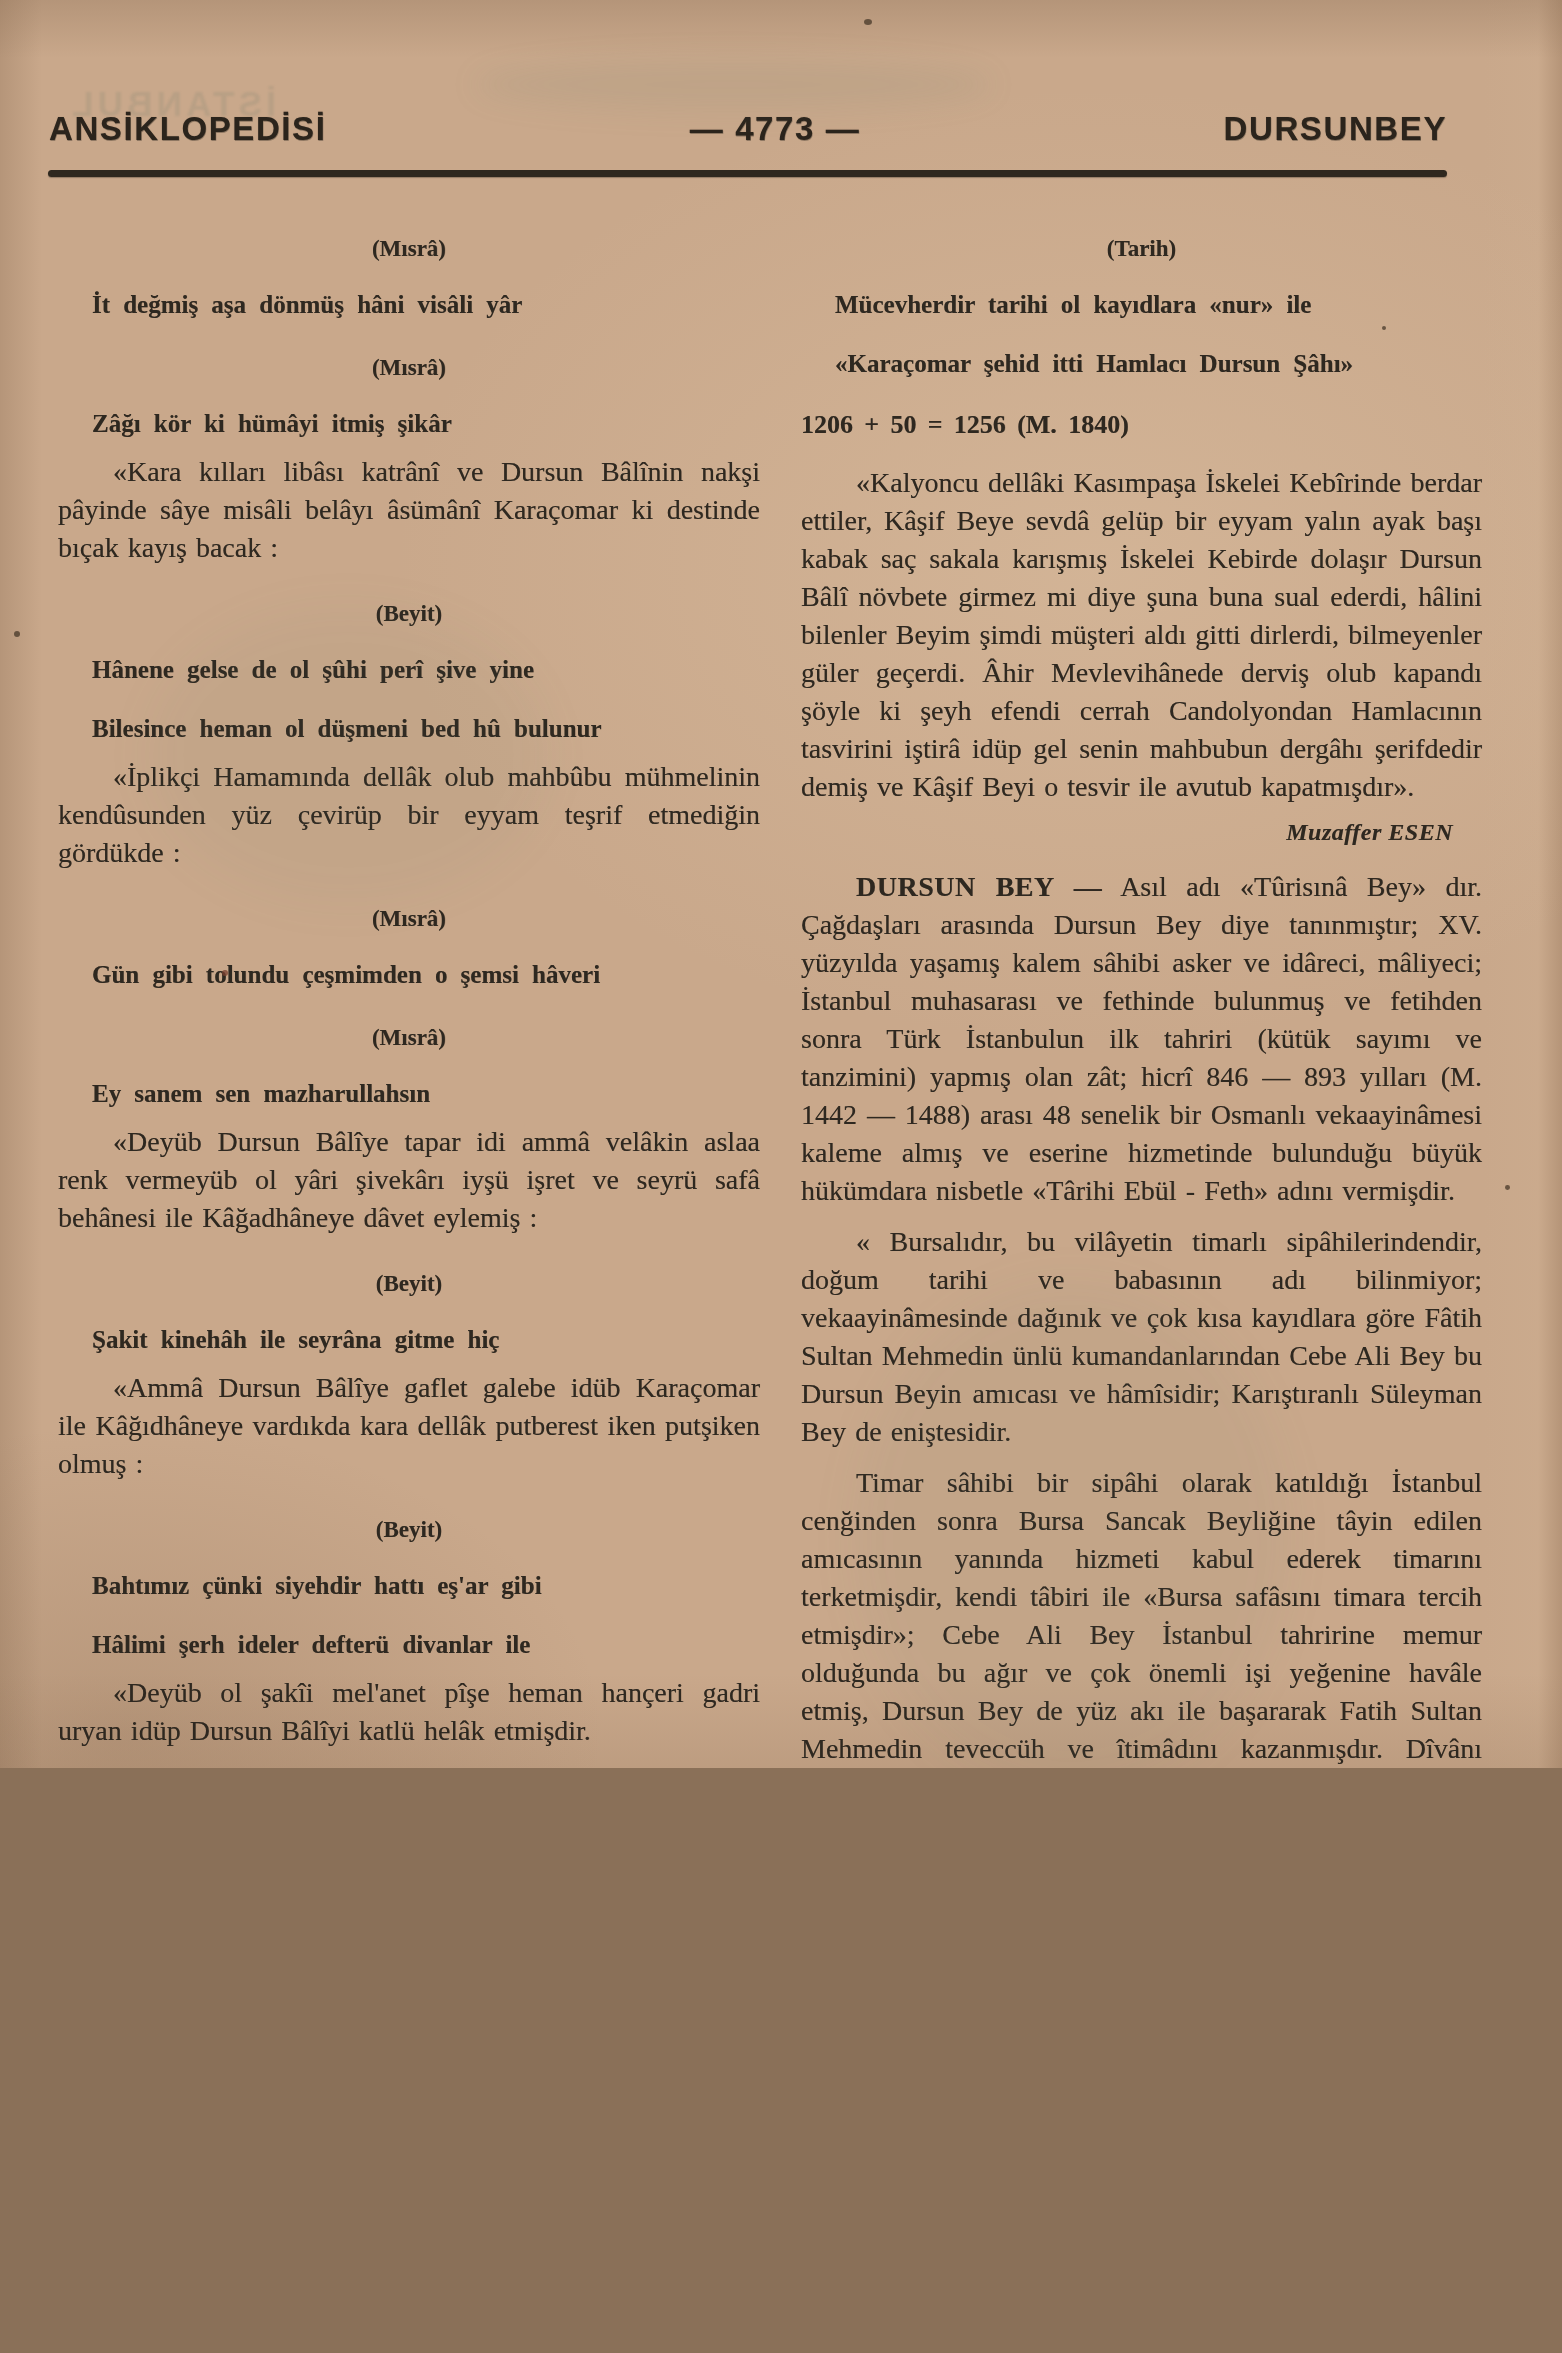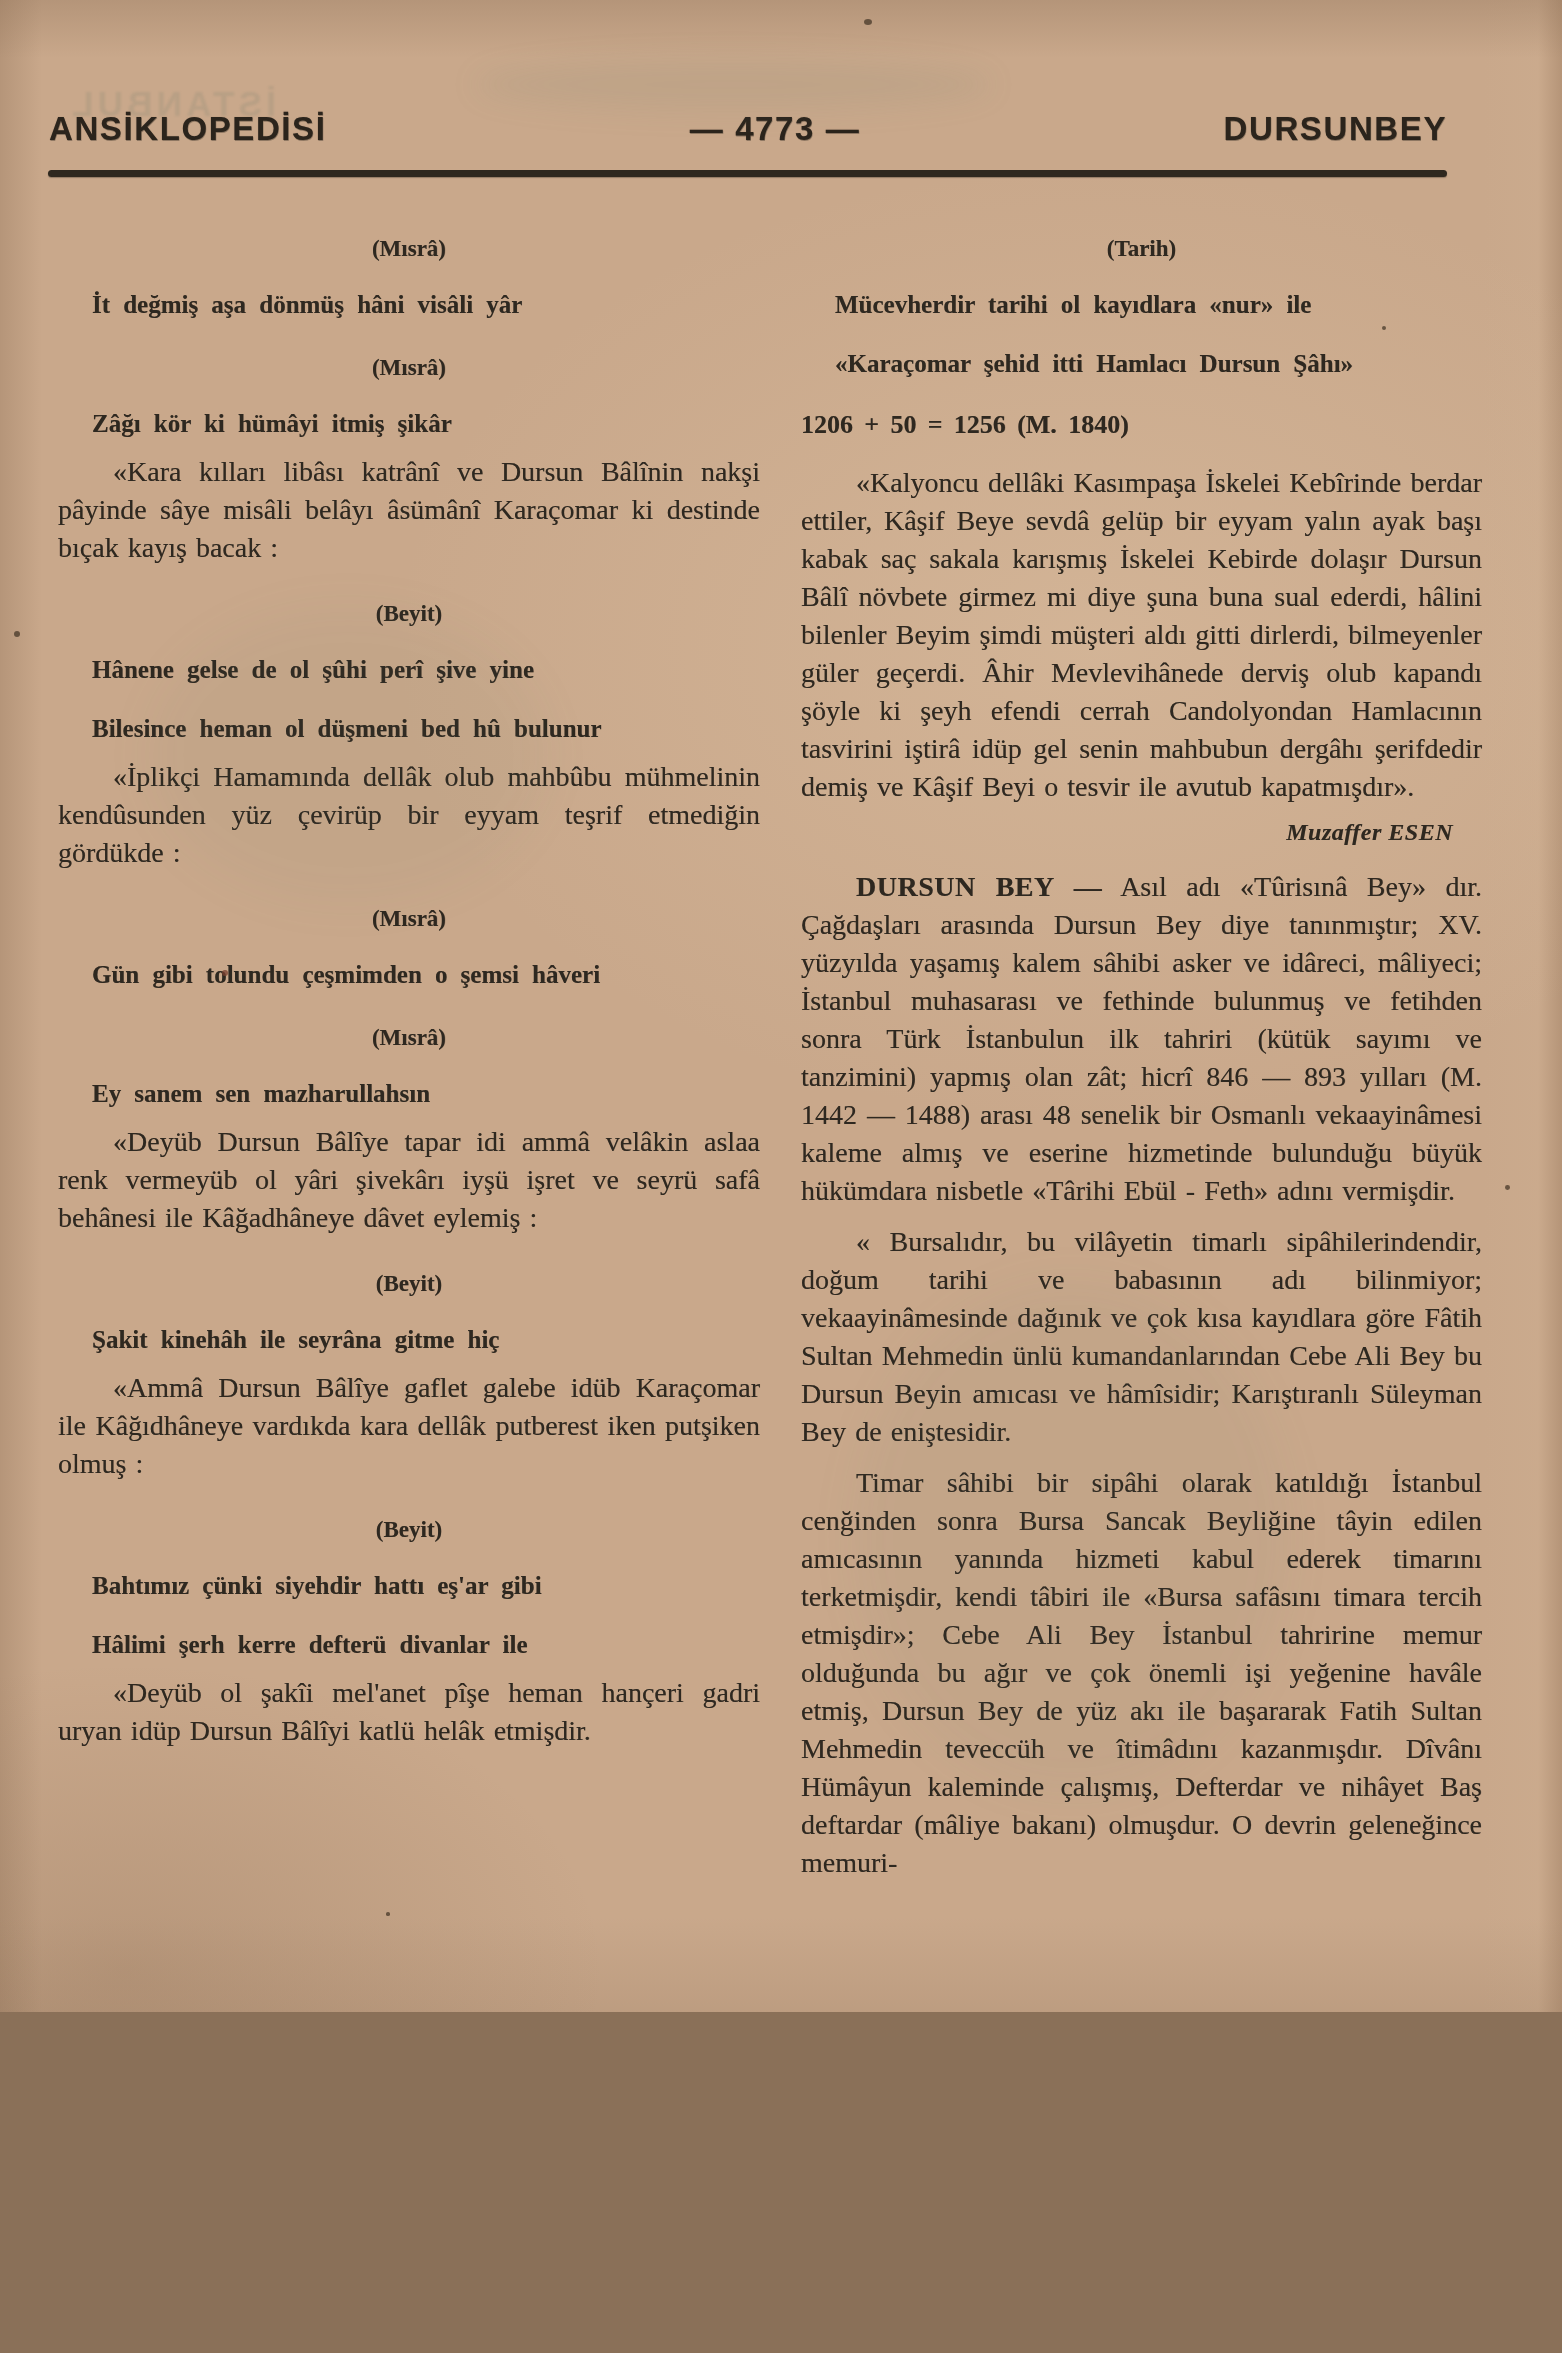--- a/index.html
+++ b/index.html
@@ -1,20 +1,20 @@
 <!DOCTYPE html>
 <html style="font-size:8.4px"><head>
 <meta charset="utf-8">
 <style>
   html, body { margin: 0; padding: 0; background: #8a7058; }
 
   .page {
     position: relative;
     width: 1562px;
-    height: 2012px;
+    height: 1768px;
     overflow: hidden;
     font-family: "Liberation Serif", "DejaVu Serif", serif;
     color: #2e2820;
     background:
       radial-gradient(1003px 686px at 70% 32%, rgba(226,199,168,0.38), rgba(226,199,168,0) 70%),
       radial-gradient(739px 475px at 8% 98%, rgba(118,89,64,0.22), rgba(118,89,64,0) 65%),
       linear-gradient(180deg, rgba(134,105,80,0.30), rgba(134,105,80,0) 58px),
       linear-gradient(0deg, rgba(134,105,80,0.18), rgba(134,105,80,0) 95px),
       linear-gradient(90deg, rgba(124,95,70,0.26), rgba(124,95,70,0) 42px),
       linear-gradient(270deg, rgba(142,110,82,0.34), rgba(208,178,148,0.20) 24px, rgba(208,178,148,0) 79px),
@@ -143,21 +143,21 @@
       <div class="heading">(Mısrâ)</div>
       <div class="verse">Gün gibi tolundu çeşmimden o şemsi hâveri</div>
       <div class="heading">(Mısrâ)</div>
       <div class="verse">Ey sanem sen mazharullahsın</div>
       <div class="para">«Deyüb Dursun Bâlîye tapar idi ammâ velâkin aslaa renk vermeyüb ol yâri şivekârı iyşü işret ve seyrü safâ behânesi ile Kâğadhâneye dâvet eylemiş :</div>
       <div class="heading">(Beyit)</div>
       <div class="verse">Şakit kinehâh ile seyrâna gitme hiç</div>
       <div class="para">«Ammâ Dursun Bâlîye gaflet galebe idüb Karaçomar ile Kâğıdhâneye vardıkda kara dellâk putberest iken putşiken olmuş :</div>
       <div class="heading">(Beyit)</div>
       <div class="verse">Bahtımız çünki siyehdir hattı eş'ar gibi</div>
-      <div class="verse">Hâlimi şerh kerre defterü divanlar ile</div>
+      <div class="verse">Hâlimi şerh ideler defterü divanlar ile</div>
       <div class="para">«Deyüb ol şakîi mel'anet pîşe heman hançeri gadri uryan idüp Dursun Bâlîyi katlü helâk etmişdir.</div>
     </div>
   <div class="col col-right" id="col-right">
       <div class="heading">(Tarih)</div>
       <div class="verse">Mücevherdir tarihi ol kayıdlara «nur» ile</div>
       <div class="verse">«Karaçomar şehid itti Hamlacı Dursun Şâhı»</div>
       <div class="formula">1206 + 50 = 1256 (M. 1840)</div>
       <div class="para">«Kalyoncu dellâki Kasımpaşa İskelei Kebîrinde berdar ettiler, Kâşif Beye sevdâ gelüp bir eyyam yalın ayak başı kabak saç sakala karışmış İskelei Kebirde dolaşır Dursun Bâlî növbete girmez mi diye şuna buna sual ederdi, hâlini bilenler Beyim şimdi müşteri aldı gitti dirlerdi, bilmeyenler güler geçerdi. Âhir Mevlevihânede derviş olub kapandı şöyle ki şeyh efendi cerrah Candolyondan Hamlacının tasvirini iştirâ idüp gel senin mahbubun dergâhı şerifdedir demiş ve Kâşif Beyi o tesvir ile avutub kapatmışdır».</div>
       <div class="signature">Muzaffer ESEN</div>
       <div class="para"><span class="lead">DURSUN BEY —</span> Asıl adı «Tûrisınâ Bey» dır. Çağdaşları arasında Dursun Bey diye tanınmıştır; XV. yüzyılda yaşamış kalem sâhibi asker ve idâreci, mâliyeci; İstanbul muhasarası ve fethinde bulunmuş ve fetihden sonra Türk İstanbulun ilk tahriri (kütük sayımı ve tanzimini) yapmış olan zât; hicrî 846 — 893 yılları (M. 1442 — 1488) arası 48 senelik bir Osmanlı vekaayinâmesi kaleme almış ve eserine hizmetinde bulunduğu büyük hükümdara nisbetle «Târihi Ebül - Feth» adını vermişdir.</div>

